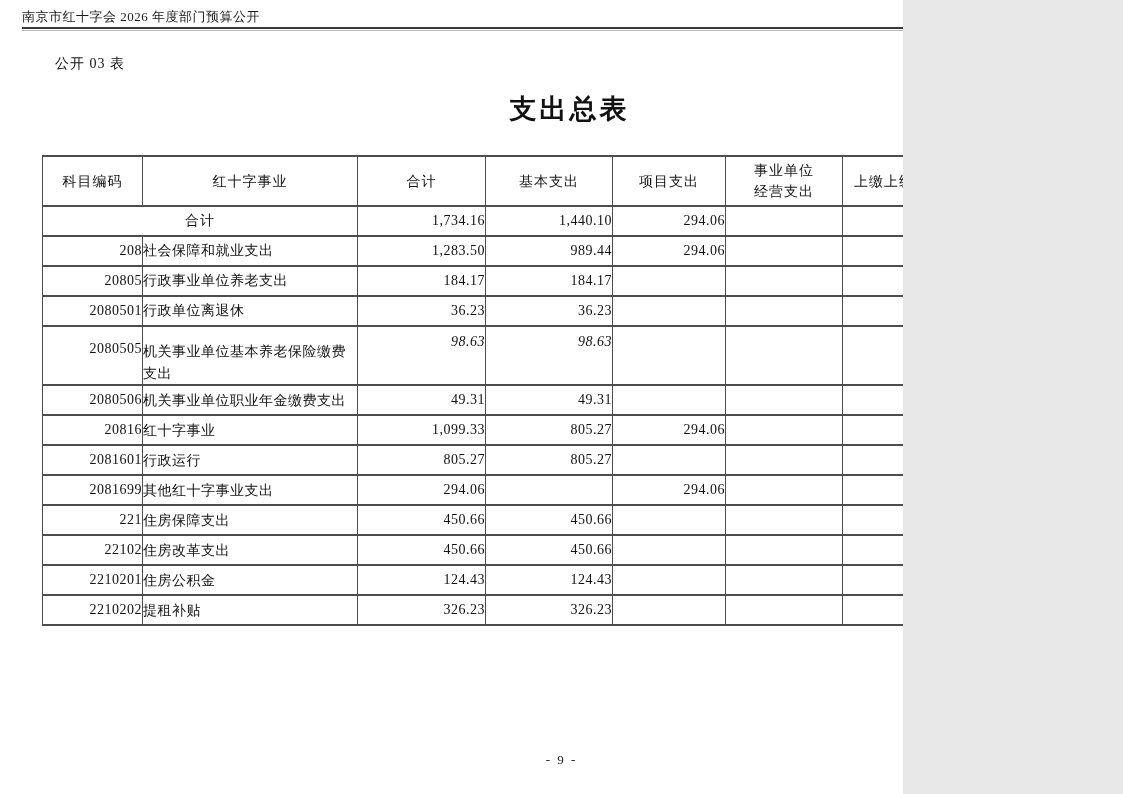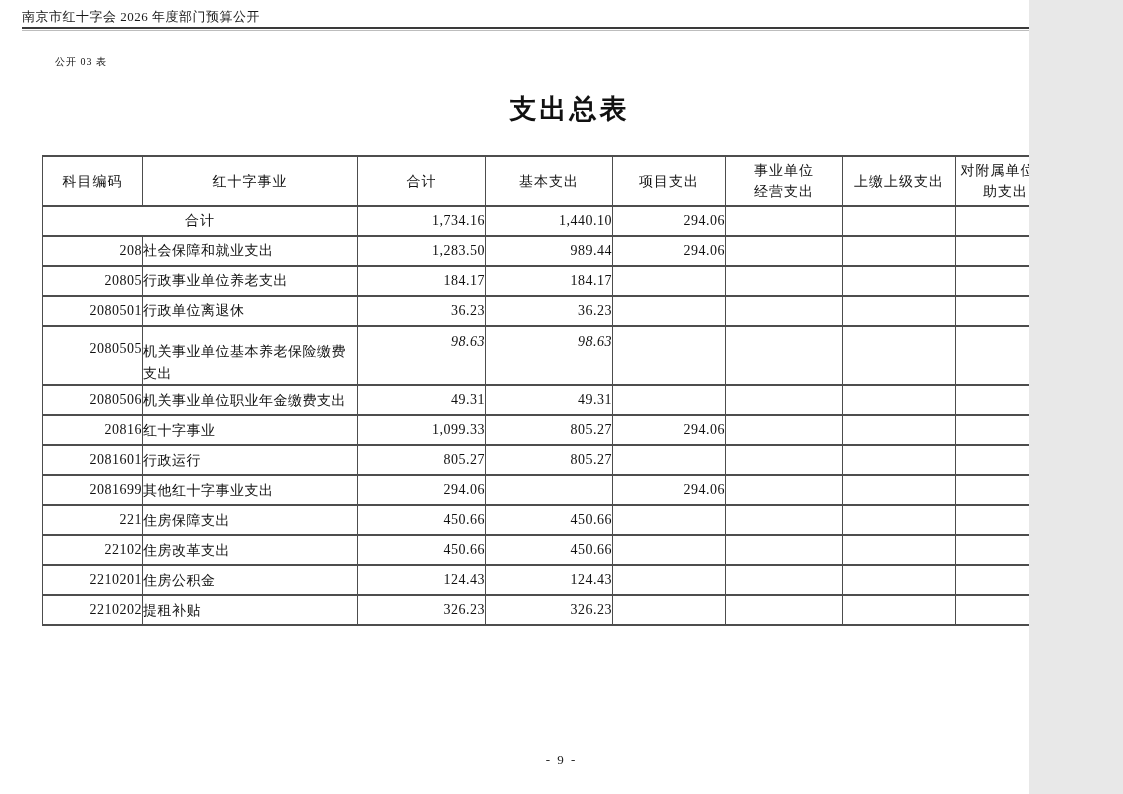--- a/index.html
+++ b/index.html
@@ -1,36 +1,36 @@
 <!DOCTYPE html>
 <html><head>
 <meta charset="utf-8">
 <style>
   html,body{margin:0;padding:0;background:#e8e8e8;}
   .page{
     position:relative;
-    width:1029px;height:794px;
+    width:903px;height:794px;
     background:#ffffff;
     font-family:"Liberation Serif","DejaVu Serif",serif;
     color:#111;
     overflow:hidden;
   }
   .doc-header{
     position:absolute;left:22px;top:8px;
     font-size:13px;letter-spacing:0.5px;color:#1a1a1a;
   }
   .header-rule{
     position:absolute;left:22px;top:27px;width:1079px;
     border-top:2px solid #3a3a3a;
     border-bottom:1px solid #bdbdbd;
     height:1px;
   }
   .table-label{
     position:absolute;left:55px;top:55px;
-    font-size:10px;letter-spacing:1px;
+    font-size:14px;letter-spacing:1px;
   }
   .title{
     position:absolute;left:0;top:83px;width:1123px;
     margin:8px;text-align:center;
     font-size:27px;font-weight:bold;letter-spacing:3px;
   }
   .meta-row{
     position:absolute;left:55px;top:131px;width:1012px;
     display:flex;justify-content:space-between;
     font-size:14px;letter-spacing:1px;

